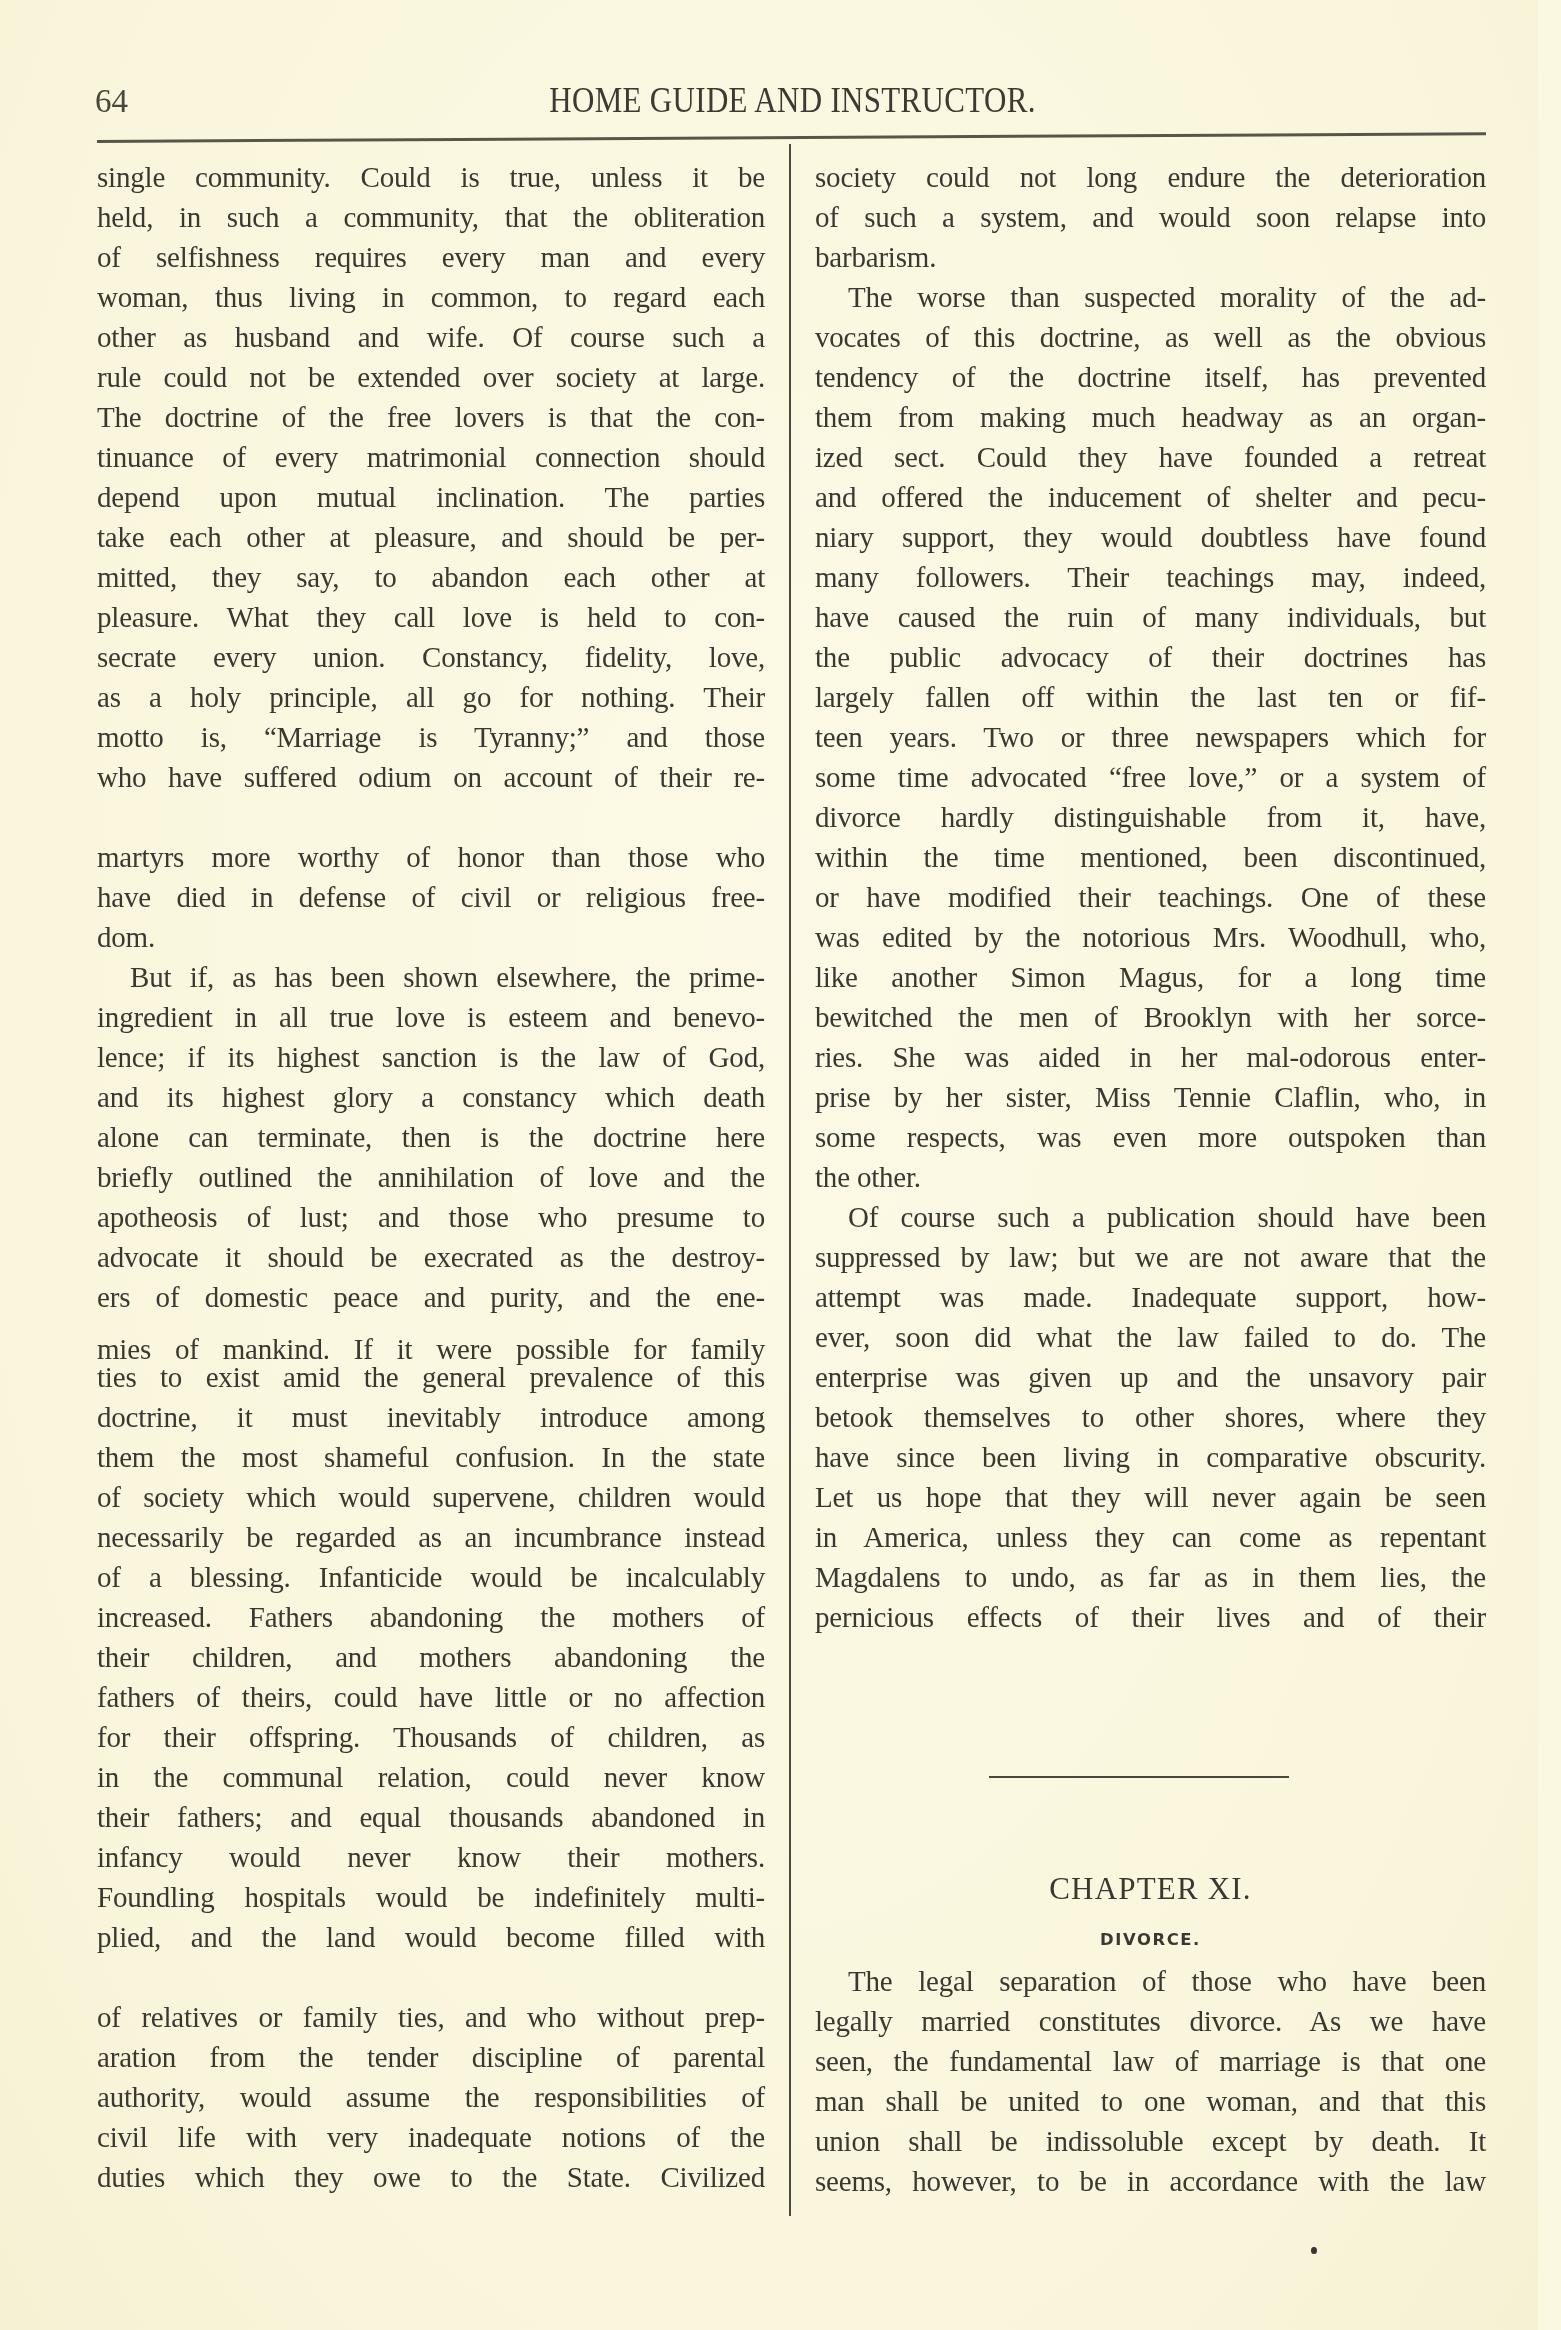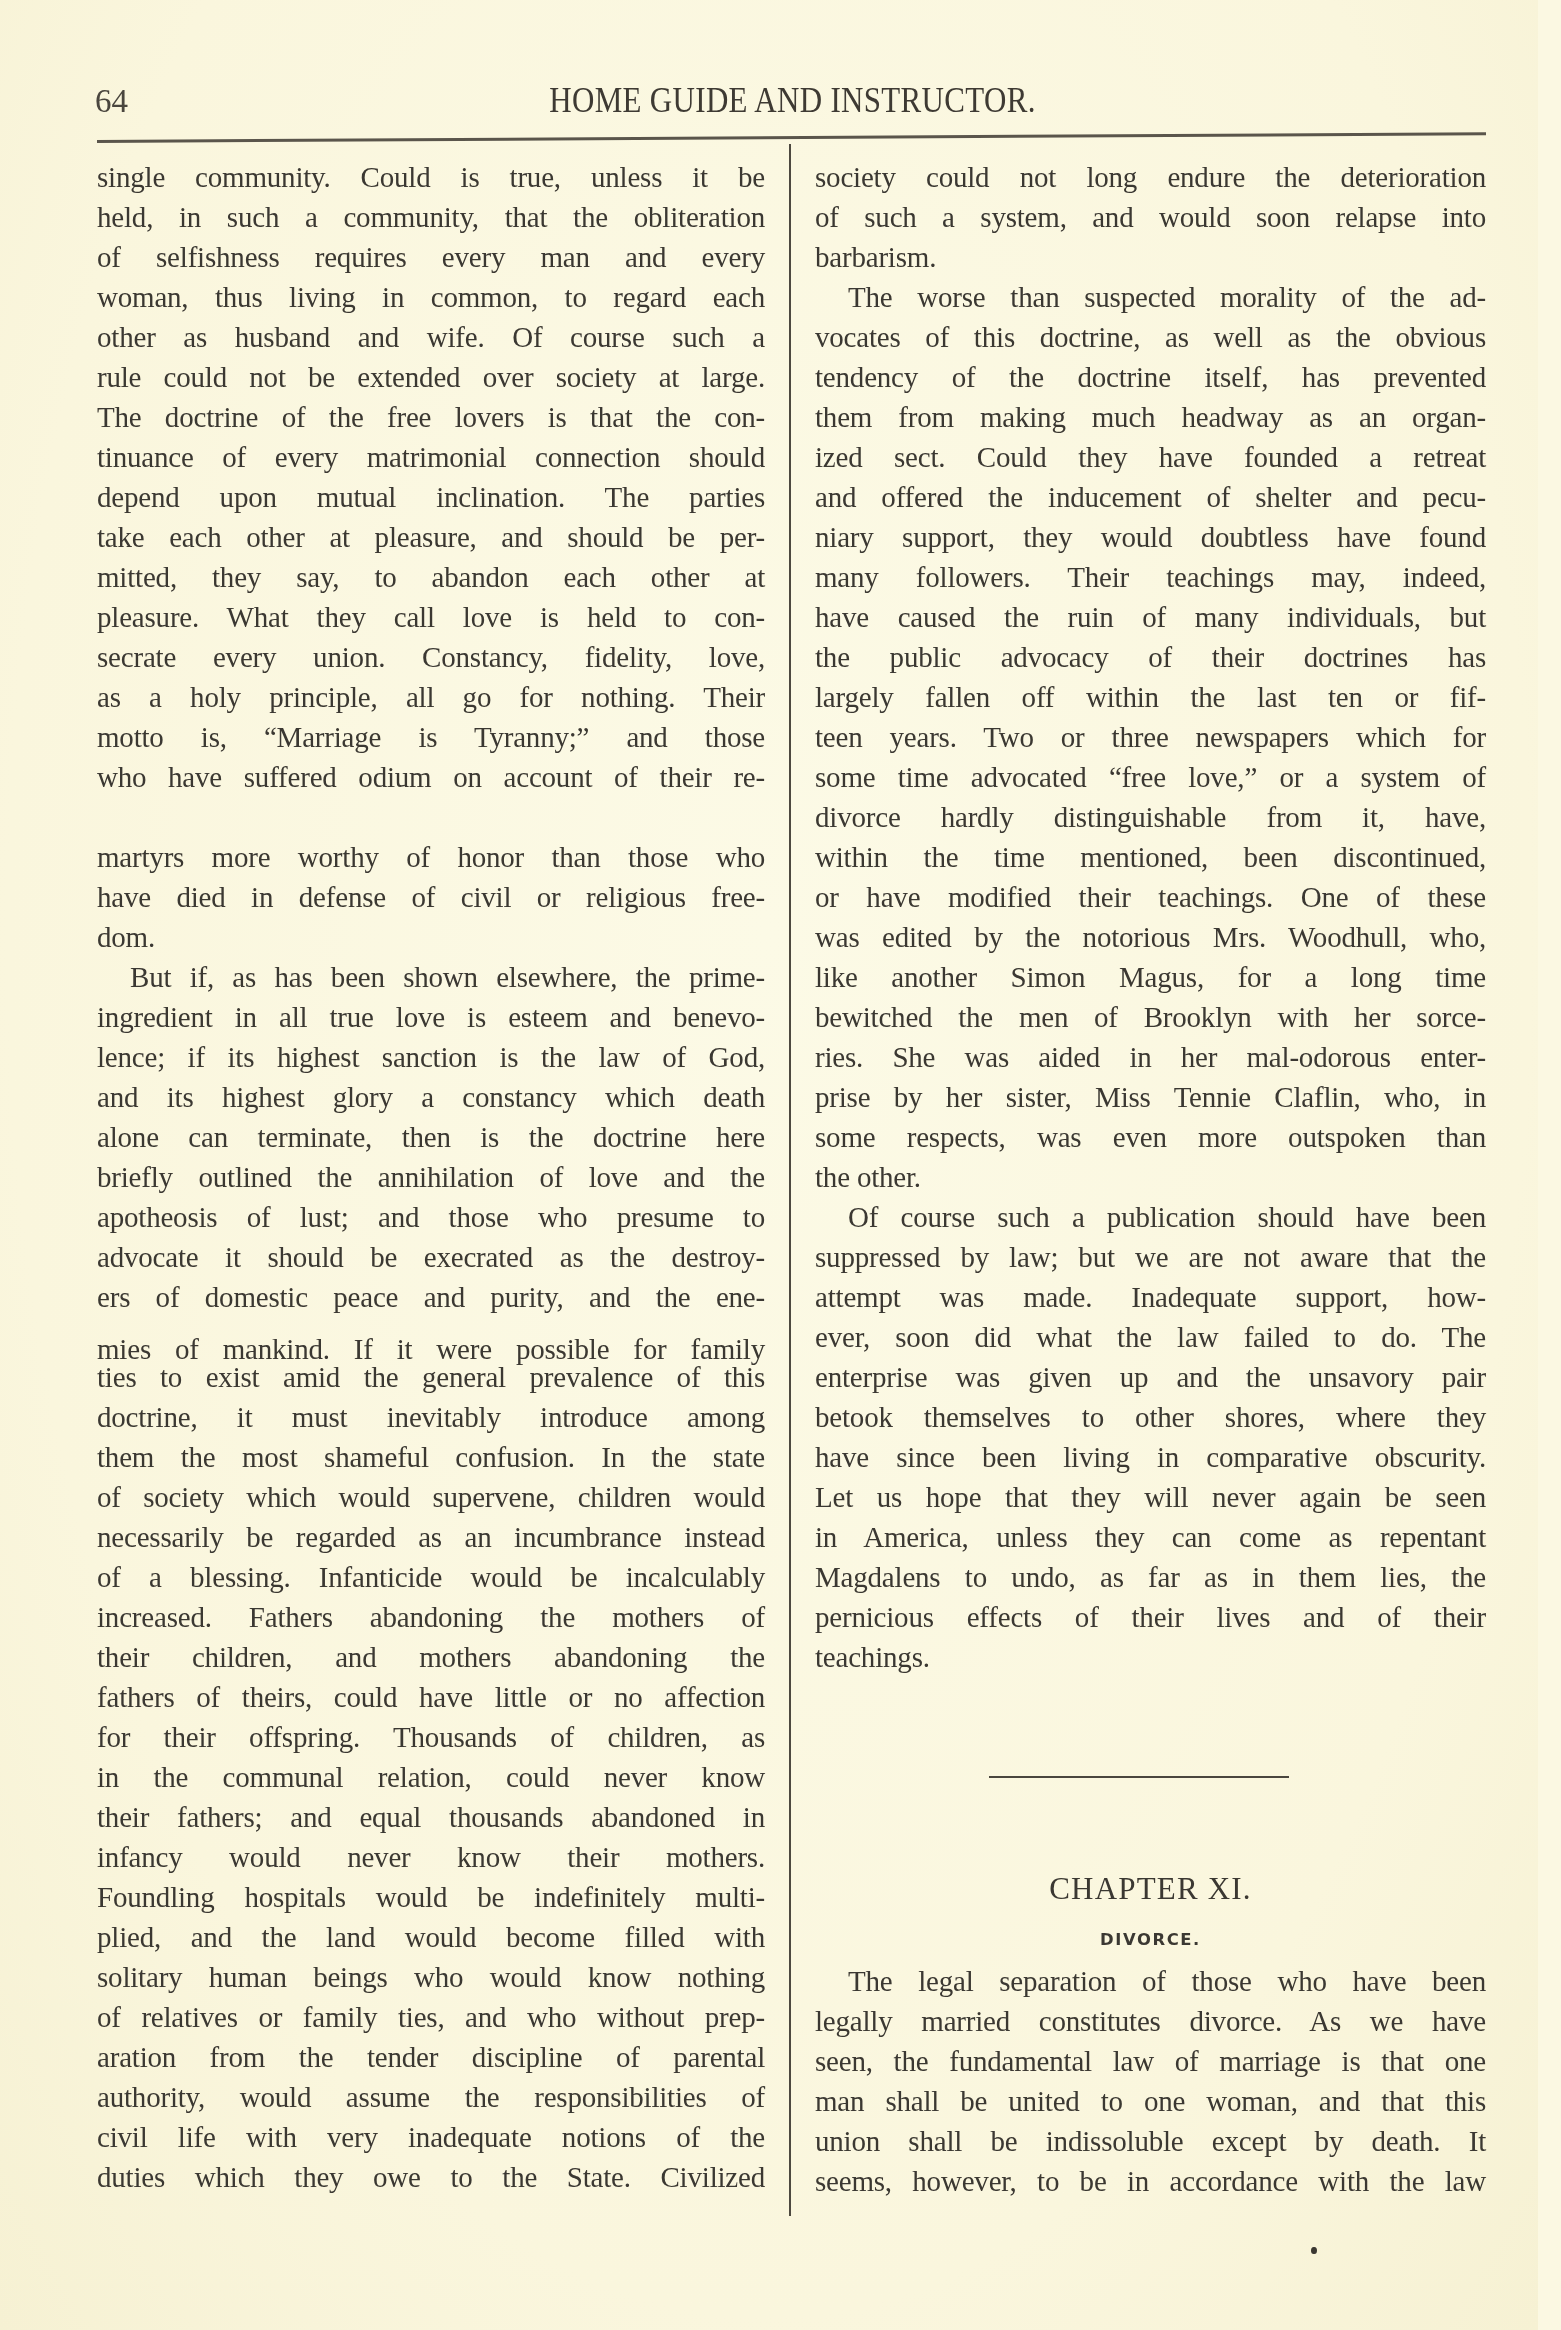--- a/index.html
+++ b/index.html
@@ -115,21 +115,20 @@
       <div class="line" style="top: 1561px;">of a blessing. Infanticide would be incalculably</div>
       <div class="line" style="top: 1601px;">increased. Fathers abandoning the mothers of</div>
       <div class="line" style="top: 1641px;">their children, and mothers abandoning the</div>
       <div class="line" style="top: 1681px;">fathers of theirs, could have little or no affection</div>
       <div class="line" style="top: 1721px;">for their offspring. Thousands of children, as</div>
       <div class="line" style="top: 1761px;">in the communal relation, could never know</div>
       <div class="line" style="top: 1801px;">their fathers; and equal thousands abandoned in</div>
       <div class="line" style="top: 1841px;">infancy would never know their mothers.</div>
       <div class="line" style="top: 1881px;">Foundling hospitals would be indefinitely multi-</div>
       <div class="line" style="top: 1921px;">plied, and the land would become filled with</div>
-      <div class="line" style="top: 1961px;">solitary human beings who would know nothing</div>
       <div class="line" style="top: 2001px;">of relatives or family ties, and who without prep-</div>
       <div class="line" style="top: 2041px;">aration from the tender discipline of parental</div>
       <div class="line" style="top: 2081px;">authority, would assume the responsibilities of</div>
       <div class="line" style="top: 2121px;">civil life with very inadequate notions of the</div>
       <div class="line" style="top: 2161px;">duties which they owe to the State. Civilized</div>
     </div>
   <div class="column col-right" id="col-right">
       <div class="line" style="top: 161px;">society could not long endure the deterioration</div>
       <div class="line" style="top: 201px;">of such a system, and would soon relapse into</div>
       <div class="line last" style="top: 241px;">barbarism.</div>
@@ -160,21 +159,20 @@
       <div class="line" style="top: 1241px;">suppressed by law; but we are not aware that the</div>
       <div class="line" style="top: 1281px;">attempt was made. Inadequate support, how-</div>
       <div class="line" style="top: 1321px;">ever, soon did what the law failed to do. The</div>
       <div class="line" style="top: 1361px;">enterprise was given up and the unsavory pair</div>
       <div class="line" style="top: 1401px;">betook themselves to other shores, where they</div>
       <div class="line" style="top: 1441px;">have since been living in comparative obscurity.</div>
       <div class="line" style="top: 1481px;">Let us hope that they will never again be seen</div>
       <div class="line" style="top: 1521px;">in America, unless they can come as repentant</div>
       <div class="line" style="top: 1561px;">Magdalens to undo, as far as in them lies, the</div>
       <div class="line" style="top: 1601px;">pernicious effects of their lives and of their</div>
-      <div class="line last" style="top: 1641px;">teachings.</div>
     </div>
 
   <div class="section-rule"></div>
   <div class="chapter-title">CHAPTER XI.</div>
   <div class="chapter-subtitle">DIVORCE.</div>
   <div class="column col-right" id="col-chapter">
       <div class="line indent" style="top: 1965px;">The legal separation of those who have been</div>
       <div class="line" style="top: 2005px;">legally married constitutes divorce. As we have</div>
       <div class="line" style="top: 2045px;">seen, the fundamental law of marriage is that one</div>
       <div class="line" style="top: 2085px;">man shall be united to one woman, and that this</div>

